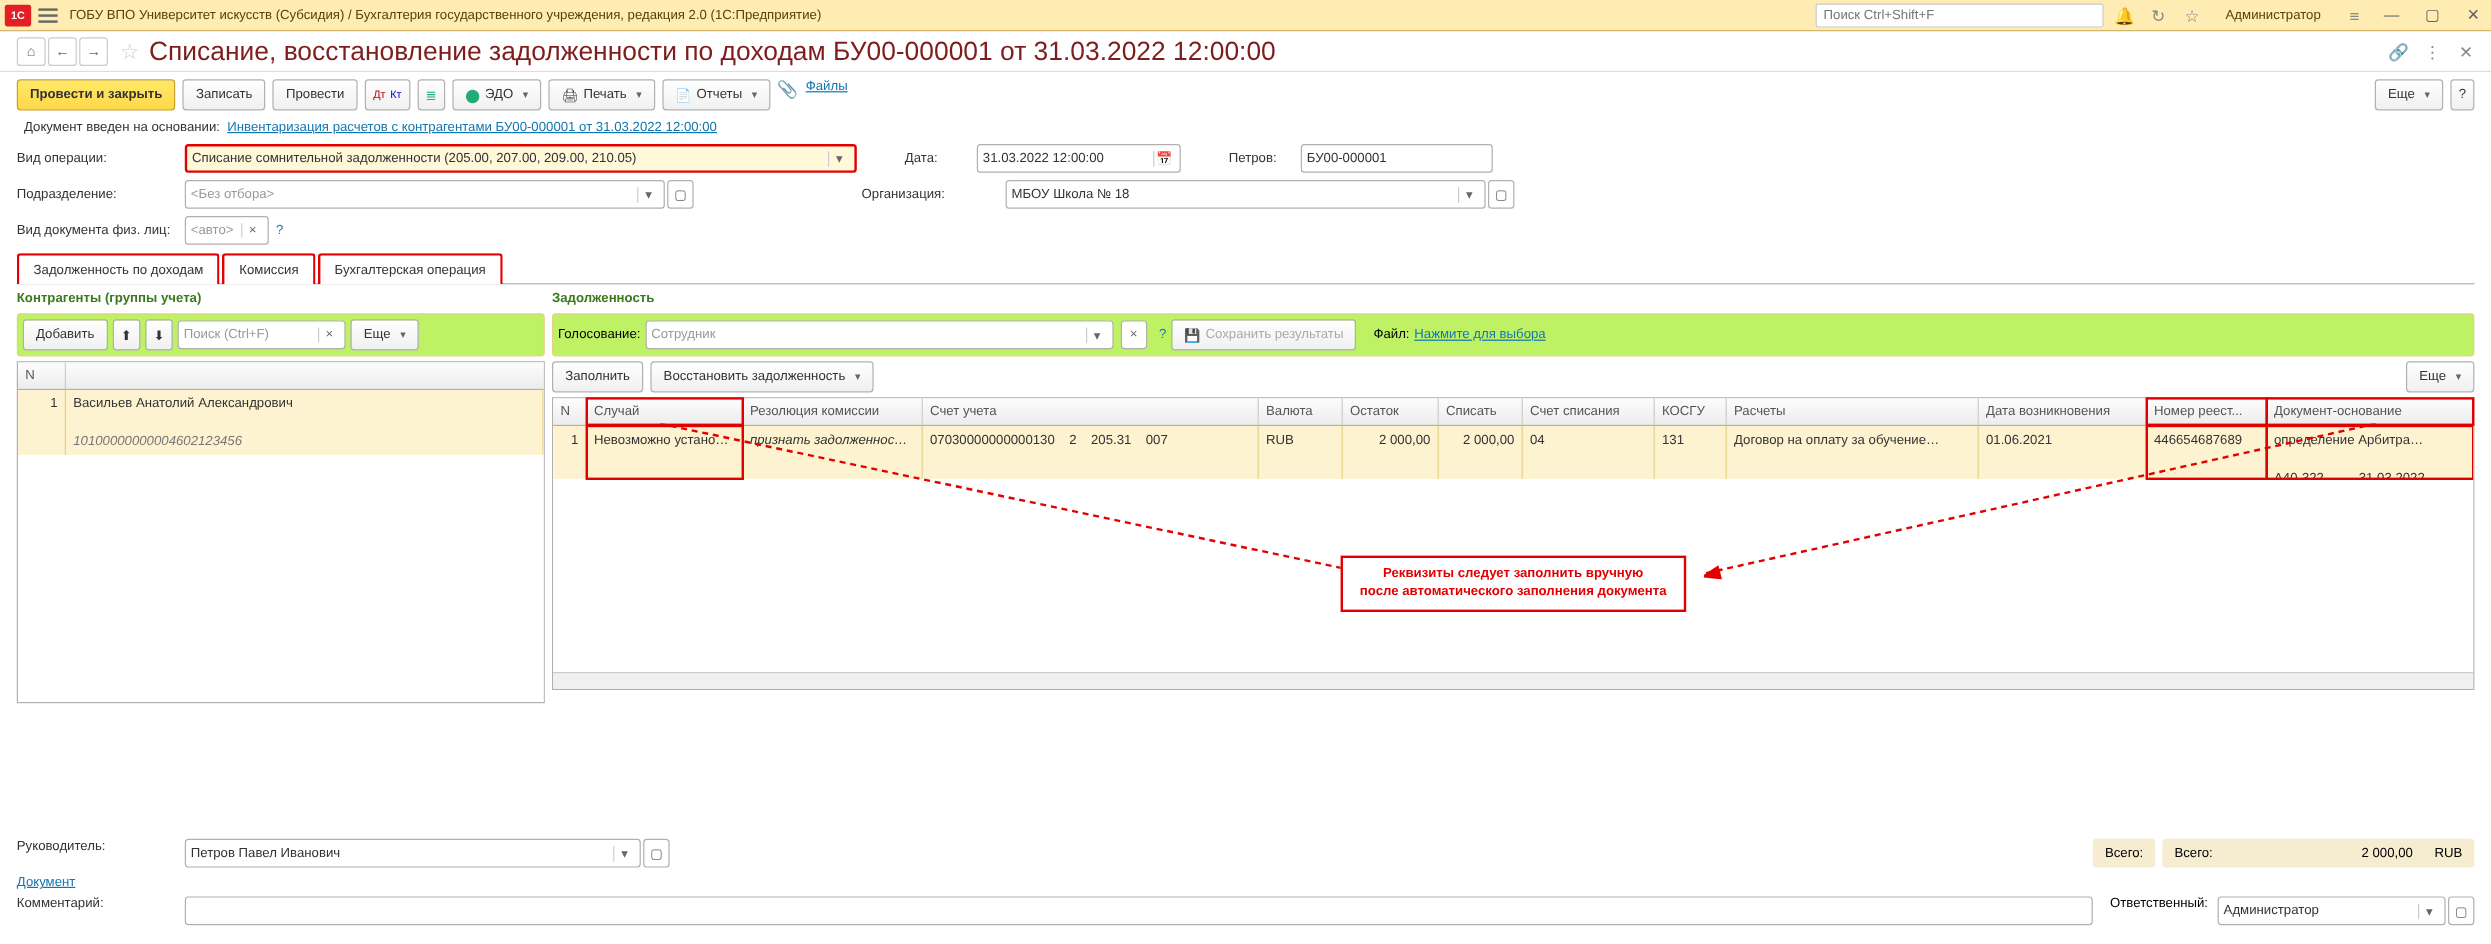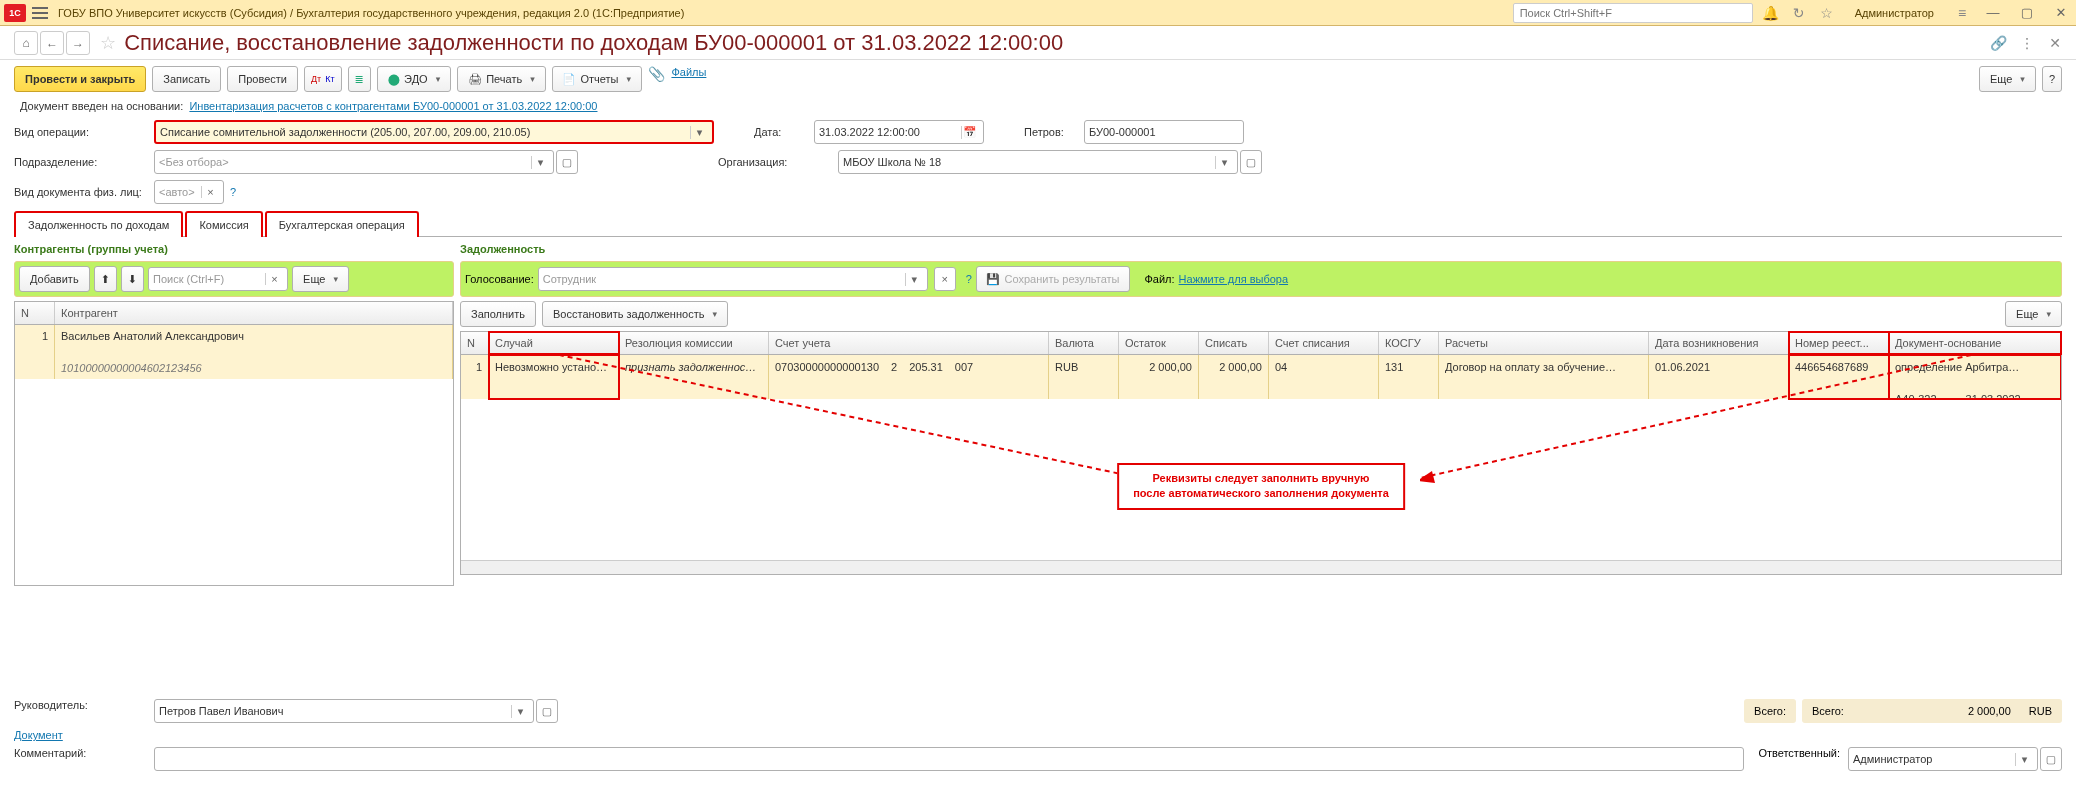--- a/index.html
+++ b/index.html
@@ -198,21 +198,20 @@
       <button class="btn icon">⬇</button>
       <div class="fld grey" style="width:140px">
           <span>Поиск (Ctrl+F)</span>
           <span class="fld-dd">×</span>
         </div>
       <button class="btn dd">Еще</button>
     </div>
     <div class="grid">
       <div class="ghdr">
         <div class="gh" style="width:40px">N</div>
-        <div class="gh" style="flex:1">Контрагент</div>
       </div>
       <div class="gridbody left-g">
         <div class="grow">
           <div class="gc" style="width:40px;text-align:right">1</div>
           <div class="gc stack" style="flex:1">
             <span>Васильев Анатолий Александрович</span>
             <span style="font-style:italic;color:#777">10100000000004602123456</span>
           </div>
         </div>
       </div>

